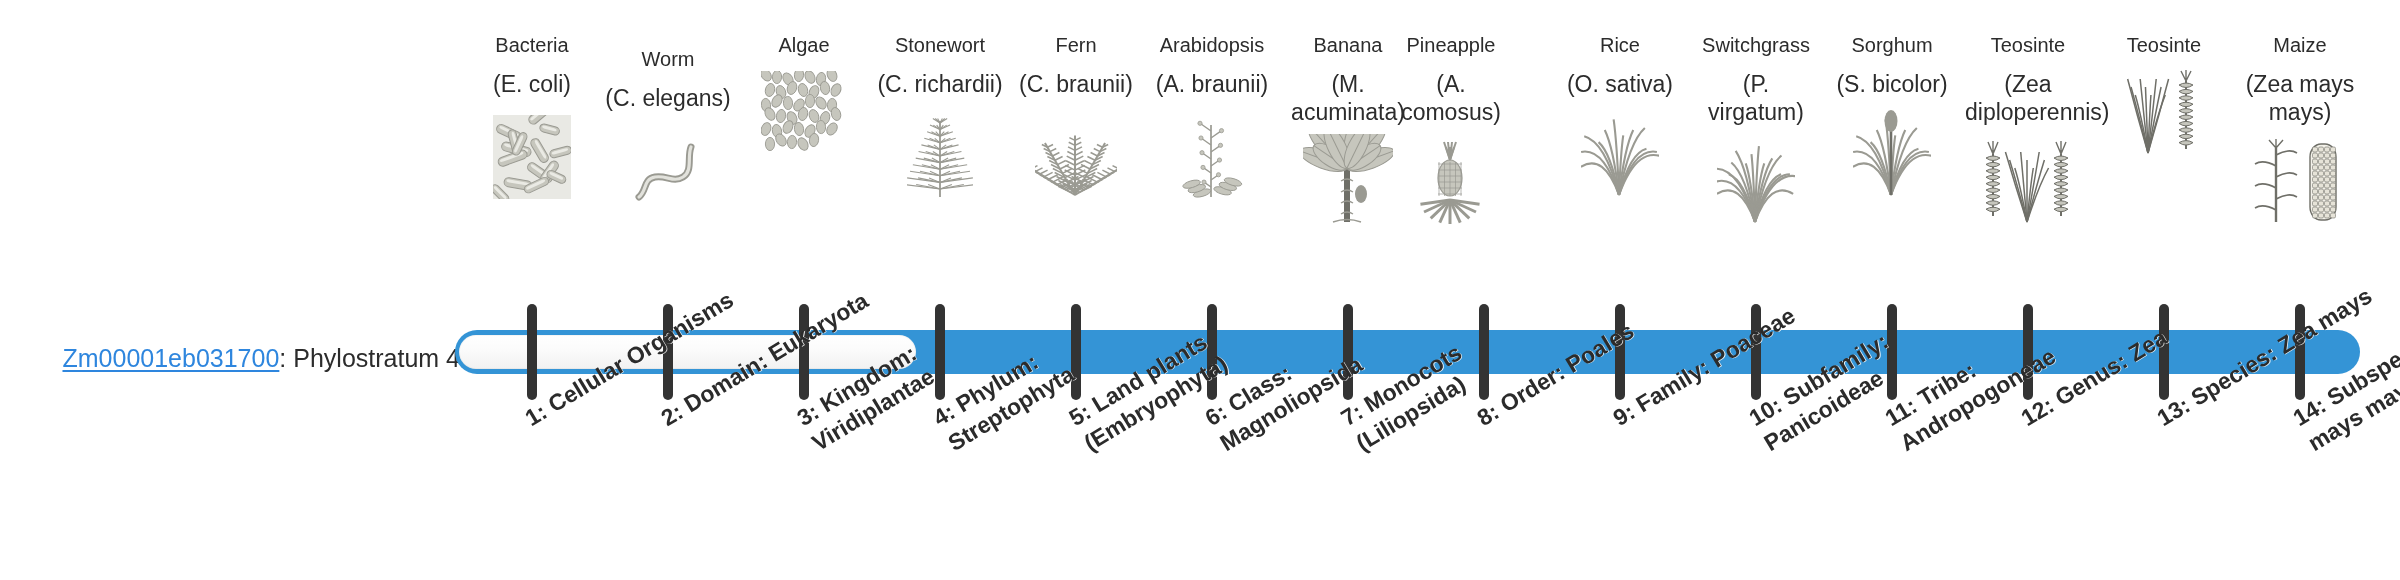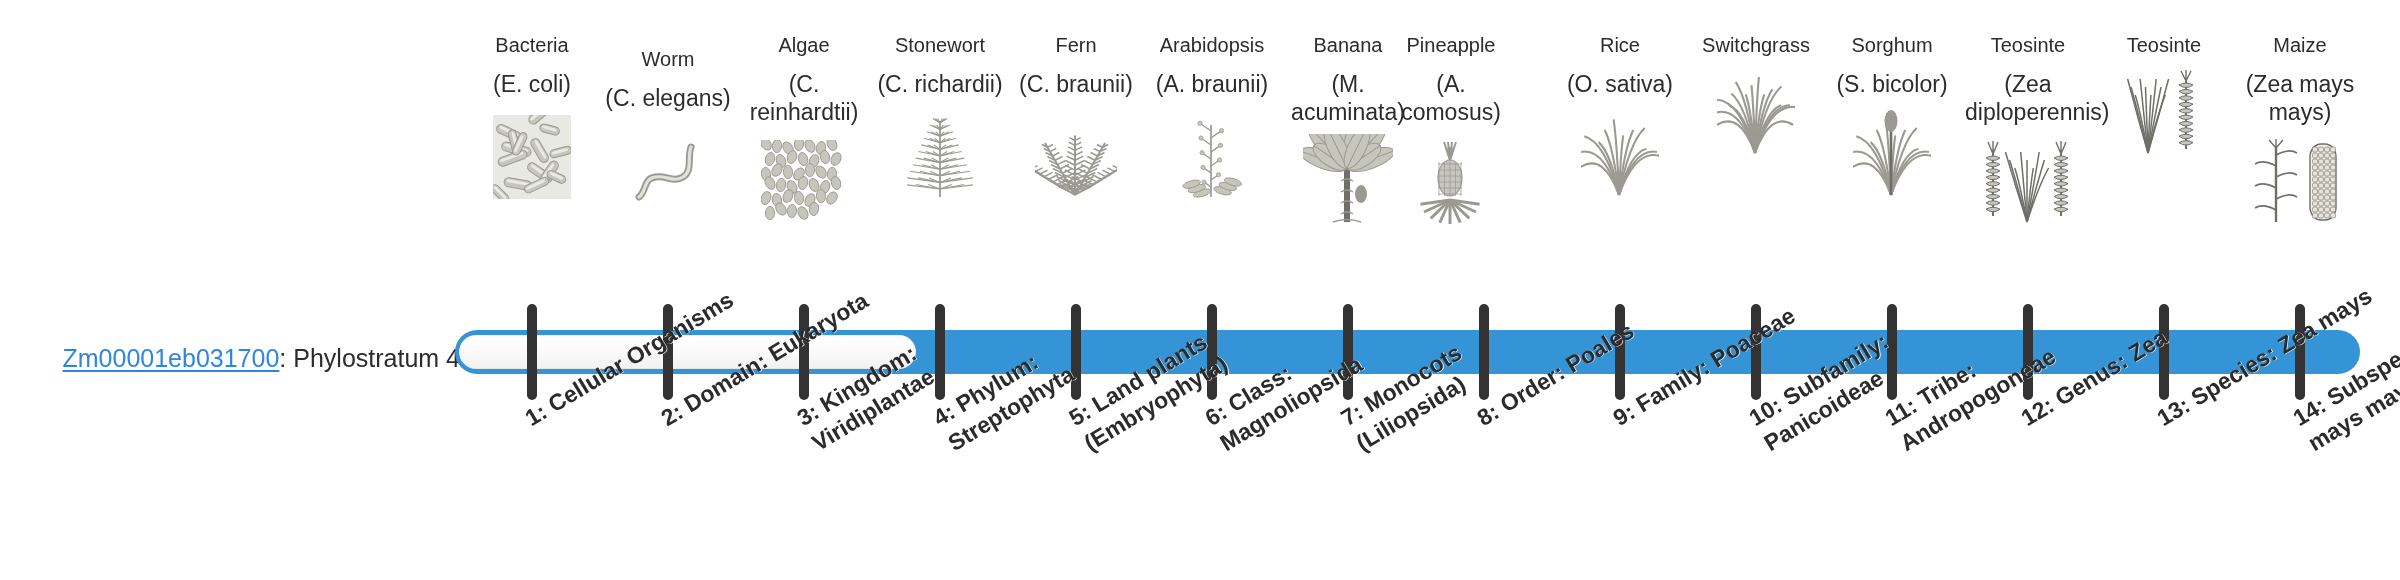--- a/index.html
+++ b/index.html
@@ -216,21 +216,20 @@
       <div class="sp-latin">(C. elegans)</div>
       <div class="sp-art">
         <svg width="70" height="80" viewBox="0 0 70 80">
           <path d="M6 64 C14 58 10 46 22 44 C34 42 40 50 50 44 C60 38 54 24 58 14" fill="none" stroke="#9a9a92" stroke-width="7" stroke-linecap="round"></path>
           <path d="M6 64 C14 58 10 46 22 44 C34 42 40 50 50 44 C60 38 54 24 58 14" fill="none" stroke="#e2e2dc" stroke-width="3.2" stroke-linecap="round"></path>
         </svg>
       </div>
     </div>
     <div class="species" style="left: 739px;">
       <div class="sp-common">Algae</div>
-      <div class="sp-latin">(C. reinhardtii)</div>
       <div class="sp-art">
         <svg width="86" height="86" viewBox="0 0 86 86">
           <ellipse cx="5" cy="4" rx="4.6" ry="6.6" fill="#c6c6bd" stroke="#9a9a92" stroke-width="0.9" transform="rotate(-35 5 4)"></ellipse>
           <ellipse cx="16" cy="6" rx="4.6" ry="6.6" fill="#c6c6bd" stroke="#9a9a92" stroke-width="0.9" transform="rotate(2 16 6)"></ellipse>
           <ellipse cx="27" cy="8" rx="4.6" ry="6.6" fill="#c6c6bd" stroke="#9a9a92" stroke-width="0.9" transform="rotate(-31 27 8)"></ellipse>
           <ellipse cx="38" cy="4" rx="4.6" ry="6.6" fill="#c6c6bd" stroke="#9a9a92" stroke-width="0.9" transform="rotate(6 38 4)"></ellipse>
           <ellipse cx="49" cy="6" rx="4.6" ry="6.6" fill="#c6c6bd" stroke="#9a9a92" stroke-width="0.9" transform="rotate(-27 49 6)"></ellipse>
           <ellipse cx="60" cy="8" rx="4.6" ry="6.6" fill="#c6c6bd" stroke="#9a9a92" stroke-width="0.9" transform="rotate(10 60 8)"></ellipse>
           <ellipse cx="71" cy="4" rx="4.6" ry="6.6" fill="#c6c6bd" stroke="#9a9a92" stroke-width="0.9" transform="rotate(-23 71 4)"></ellipse>
           <ellipse cx="9" cy="19" rx="4.6" ry="6.6" fill="#c6c6bd" stroke="#9a9a92" stroke-width="0.9" transform="rotate(14 9 19)"></ellipse>
@@ -606,20 +605,21 @@
           <path d="M38 86 Q43.69608481444173 38.400000000000006 52.24021203610434 20.93981357858692" stroke="#9a9a92" stroke-width="2.1" fill="none"></path>
           <path d="M38 86 Q48.337069284624484 32.800000000000004 63.842673211561205 19.009544377983772" stroke="#9a9a92" stroke-width="2.1" fill="none"></path>
           <path d="M38 86 Q48.980850166291575 44 65.45212541572893 39.672262316661" stroke="#9a9a92" stroke-width="2.1" fill="none"></path>
           <path d="M38 86 Q53.16078930275579 38.400000000000006 75.90197325688948 42.95515314099682" stroke="#9a9a92" stroke-width="2.1" fill="none"></path>
           <path d="M38 86 Q57.325956912496196 32.800000000000004 86.31489228124047 50.3201612282723" stroke="#9a9a92" stroke-width="2.1" fill="none"></path>
         </svg>
       </div>
     </div>
     <div class="species" style="left: 1691px;">
       <div class="sp-common">Switchgrass</div>
+      <div class="sp-latin">(P. virgatum)</div>
       <div class="sp-art">
         <svg width="78" height="90" viewBox="0 0 78 90">
           <path d="M38 86 Q22.742665595397746 44 -0.1433360115056388 57.83170623284655" stroke="#9a9a92" stroke-width="2.1" fill="none"></path>
           <path d="M38 86 Q22.209958084171113 38.400000000000006 -1.4751047895722138 45.774993817275096" stroke="#9a9a92" stroke-width="2.1" fill="none"></path>
           <path d="M38 86 Q22.397302134451472 32.800000000000004 -1.0067446638713164 32.69936855570812" stroke="#9a9a92" stroke-width="2.1" fill="none"></path>
           <path d="M38 86 Q27.552527295178166 44 11.881318237945411 38.20820491854822" stroke="#9a9a92" stroke-width="2.1" fill="none"></path>
           <path d="M38 86 Q28.525424795329158 38.400000000000006 14.313561988322903 26.487541273520982" stroke="#9a9a92" stroke-width="2.1" fill="none"></path>
           <path d="M38 86 Q30.275055799542837 32.800000000000004 18.687639498857095 14.890636796195608" stroke="#9a9a92" stroke-width="2.1" fill="none"></path>
           <path d="M38 86 Q34.28937354655315 44 28.723433866382877 27.39966329994992" stroke="#9a9a92" stroke-width="2.1" fill="none"></path>
           <path d="M38 86 Q36.588429936895864 38.400000000000006 34.47107484223966 18.176866734691075" stroke="#9a9a92" stroke-width="2.1" fill="none"></path>

